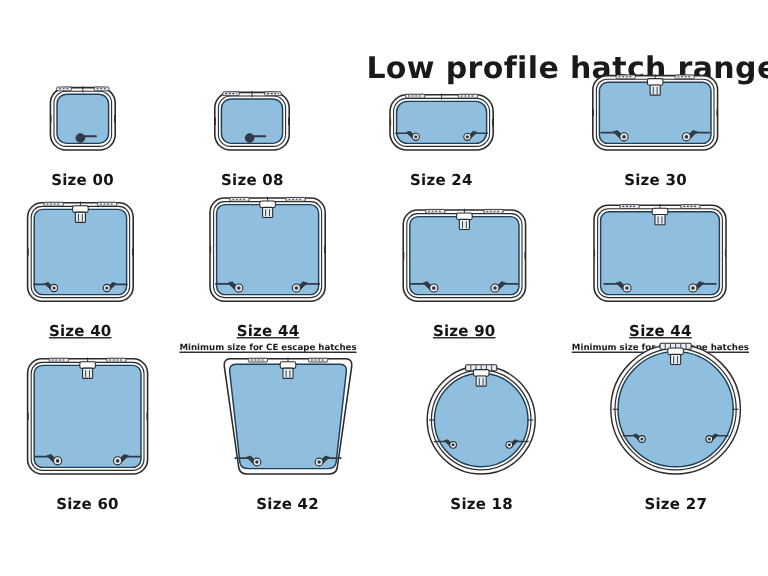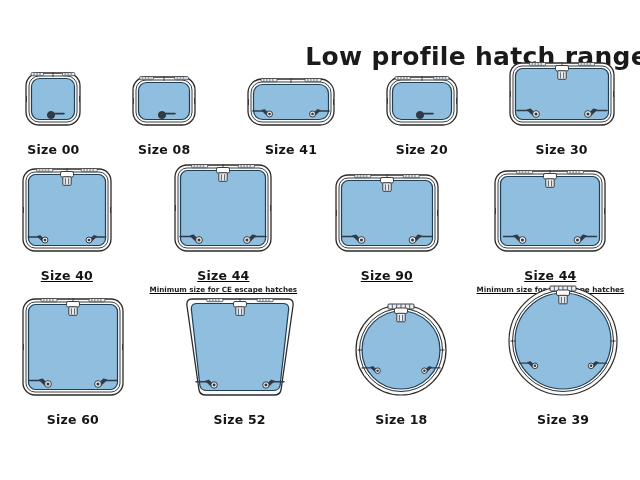--- a/index.html
+++ b/index.html
@@ -138,41 +138,21 @@
             <path d="M 28.5 42 L 23.66 37.424 L 20.58 38.304 L 25.684 43.232 Z" fill="#2f3b4a" stroke="#2b2b2b" stroke-width="0.6" stroke-linejoin="round"></path>
             <line x1="23.22" y1="39.008" x2="11.780000000000001" y2="39.008" stroke="#2f3b4a" stroke-width="1.32" stroke-linecap="round"></line>
             <circle cx="28.5" cy="42" r="2.992" fill="#e9eef2" stroke="#2b2b2b" stroke-width="0.9"></circle>
             <circle cx="28.5" cy="42" r="1.3464" fill="#2f3b4a"></circle>
             <path d="M 71.5 42 L 76.34 37.424 L 79.42 38.304 L 74.316 43.232 Z" fill="#2f3b4a" stroke="#2b2b2b" stroke-width="0.6" stroke-linejoin="round"></path>
             <line x1="76.78" y1="39.008" x2="88.22" y2="39.008" stroke="#2f3b4a" stroke-width="1.32" stroke-linecap="round"></line>
             <circle cx="71.5" cy="42" r="2.992" fill="#e9eef2" stroke="#2b2b2b" stroke-width="0.9"></circle>
             <circle cx="71.5" cy="42" r="1.3464" fill="#2f3b4a"></circle>
           </g>
         </svg>
-        <div class="hatch-label">Size 41</div>
-        <div class="hatch-note is-empty"></div>
-      </div>
-      <div class="hatch-cell">
-        <svg width="84" height="68" viewBox="0 0 84 68" class="hatch-art">
-          <g>
-            <rect x="7" y="7" width="70" height="48" rx="14" ry="14" fill="#fbfbfb" stroke="#2b2b2b" stroke-width="1.3"></rect>
-            <rect x="10" y="10" width="64" height="42" rx="11" ry="11" fill="#fbfbfb" stroke="#2b2b2b" stroke-width="0.9"></rect>
-            <rect x="12.5" y="12.5" width="59" height="37" rx="9" ry="9" fill="#8fbede" stroke="#1d3f57" stroke-width="1.2"></rect>
-            <line x1="7.5" y1="28" x2="7.5" y2="34" stroke="#2b2b2b" stroke-width="0.8"></line>
-            <line x1="76.5" y1="28" x2="76.5" y2="34" stroke="#2b2b2b" stroke-width="0.8"></line>
-            <rect x="15.12" y="6.5" width="15.12" height="3.2" rx="1" fill="#e9eef2" stroke="#2b2b2b" stroke-width="0.7"></rect>
-            <line x1="17.119999999999997" y1="8" x2="28.24" y2="8" stroke="#2f3b4a" stroke-width="0.9" stroke-dasharray="1.6 1.4"></line>
-            <rect x="53.760000000000005" y="6.5" width="15.12" height="3.2" rx="1" fill="#e9eef2" stroke="#2b2b2b" stroke-width="0.7"></rect>
-            <line x1="55.760000000000005" y1="8" x2="66.88000000000001" y2="8" stroke="#2f3b4a" stroke-width="0.9" stroke-dasharray="1.6 1.4"></line>
-            <line x1="42" y1="6" x2="42" y2="11" stroke="#2b2b2b" stroke-width="0.8"></line>
-            <circle cx="40" cy="45" r="3.6" fill="#2f3b4a" stroke="#2b2b2b" stroke-width="0.8"></circle>
-            <line x1="43" y1="43.6" x2="53" y2="43.6" stroke="#2f3b4a" stroke-width="1.6" stroke-linecap="round"></line>
-          </g>
-        </svg>
-        <div class="hatch-label">Size 20</div>
+        <div class="hatch-label">Size 24</div>
         <div class="hatch-note is-empty"></div>
       </div>
       <div class="hatch-cell">
         <svg width="118" height="82" viewBox="0 0 118 82" class="hatch-art">
           <g>
             <rect x="7" y="7" width="104" height="62" rx="12" ry="12" fill="#fbfbfb" stroke="#2b2b2b" stroke-width="1.3"></rect>
             <rect x="10" y="10" width="98" height="56" rx="9" ry="9" fill="#fbfbfb" stroke="#2b2b2b" stroke-width="0.9"></rect>
             <rect x="12.5" y="12.5" width="93" height="51" rx="7" ry="7" fill="#8fbede" stroke="#1d3f57" stroke-width="1.2"></rect>
             <line x1="7.5" y1="35" x2="7.5" y2="41" stroke="#2b2b2b" stroke-width="0.8"></line>
             <line x1="110.5" y1="35" x2="110.5" y2="41" stroke="#2b2b2b" stroke-width="0.8"></line>
@@ -369,21 +349,21 @@
             <path d="M 35.08 93 L 29.854999999999997 88.06 L 26.53 89.01 L 32.04 94.33 Z" fill="#2f3b4a" stroke="#2b2b2b" stroke-width="0.6" stroke-linejoin="round"></path>
             <line x1="29.38" y1="89.77" x2="17.029999999999998" y2="89.77" stroke="#2f3b4a" stroke-width="1.4249999999999998" stroke-linecap="round"></line>
             <circle cx="35.08" cy="93" r="3.23" fill="#e9eef2" stroke="#2b2b2b" stroke-width="0.9"></circle>
             <circle cx="35.08" cy="93" r="1.4535" fill="#2f3b4a"></circle>
             <path d="M 86.92 93 L 92.145 88.06 L 95.47 89.01 L 89.96000000000001 94.33 Z" fill="#2f3b4a" stroke="#2b2b2b" stroke-width="0.6" stroke-linejoin="round"></path>
             <line x1="92.62" y1="89.77" x2="104.97" y2="89.77" stroke="#2f3b4a" stroke-width="1.4249999999999998" stroke-linecap="round"></line>
             <circle cx="86.92" cy="93" r="3.23" fill="#e9eef2" stroke="#2b2b2b" stroke-width="0.9"></circle>
             <circle cx="86.92" cy="93" r="1.4535" fill="#2f3b4a"></circle>
           </g>
         </svg>
-        <div class="hatch-label">Size 52</div>
+        <div class="hatch-label">Size 42</div>
         <div class="hatch-note is-empty"></div>
       </div>
       <div class="hatch-cell">
         <svg width="104" height="110" viewBox="0 0 104 110" class="hatch-art">
           <g>
             <circle cx="52" cy="52" r="45" fill="#fbfbfb" stroke="#2b2b2b" stroke-width="1.2"></circle>
             <circle cx="52" cy="52" r="41.5" fill="#fbfbfb" stroke="#2b2b2b" stroke-width="1"></circle>
             <circle cx="52" cy="52" r="39" fill="#8fbede" stroke="#1d3f57" stroke-width="1.2"></circle>
             <line x1="13.5" y1="52" x2="8.5" y2="52" stroke="#2b2b2b" stroke-width="0.9"></line>
             <line x1="90.5" y1="52" x2="95.5" y2="52" stroke="#2b2b2b" stroke-width="0.9"></line>
@@ -431,18 +411,18 @@
             <path d="M 32.92 85.84 L 28.410000000000004 81.57600000000001 L 25.540000000000003 82.396 L 30.296000000000003 86.988 Z" fill="#2f3b4a" stroke="#2b2b2b" stroke-width="0.6" stroke-linejoin="round"></path>
             <line x1="28" y1="83.052" x2="17.340000000000003" y2="83.052" stroke="#2f3b4a" stroke-width="1.23" stroke-linecap="round"></line>
             <circle cx="32.92" cy="85.84" r="2.788" fill="#e9eef2" stroke="#2b2b2b" stroke-width="0.9"></circle>
             <circle cx="32.92" cy="85.84" r="1.2546" fill="#2f3b4a"></circle>
             <path d="M 89.08 85.84 L 93.59 81.57600000000001 L 96.46 82.396 L 91.704 86.988 Z" fill="#2f3b4a" stroke="#2b2b2b" stroke-width="0.6" stroke-linejoin="round"></path>
             <line x1="94" y1="83.052" x2="104.66" y2="83.052" stroke="#2f3b4a" stroke-width="1.23" stroke-linecap="round"></line>
             <circle cx="89.08" cy="85.84" r="2.788" fill="#e9eef2" stroke="#2b2b2b" stroke-width="0.9"></circle>
             <circle cx="89.08" cy="85.84" r="1.2546" fill="#2f3b4a"></circle>
           </g>
         </svg>
-        <div class="hatch-label">Size 39</div>
+        <div class="hatch-label">Size 27</div>
         <div class="hatch-note is-empty"></div>
       </div>
     </div>
 
 </div>
 
 </body></html>

